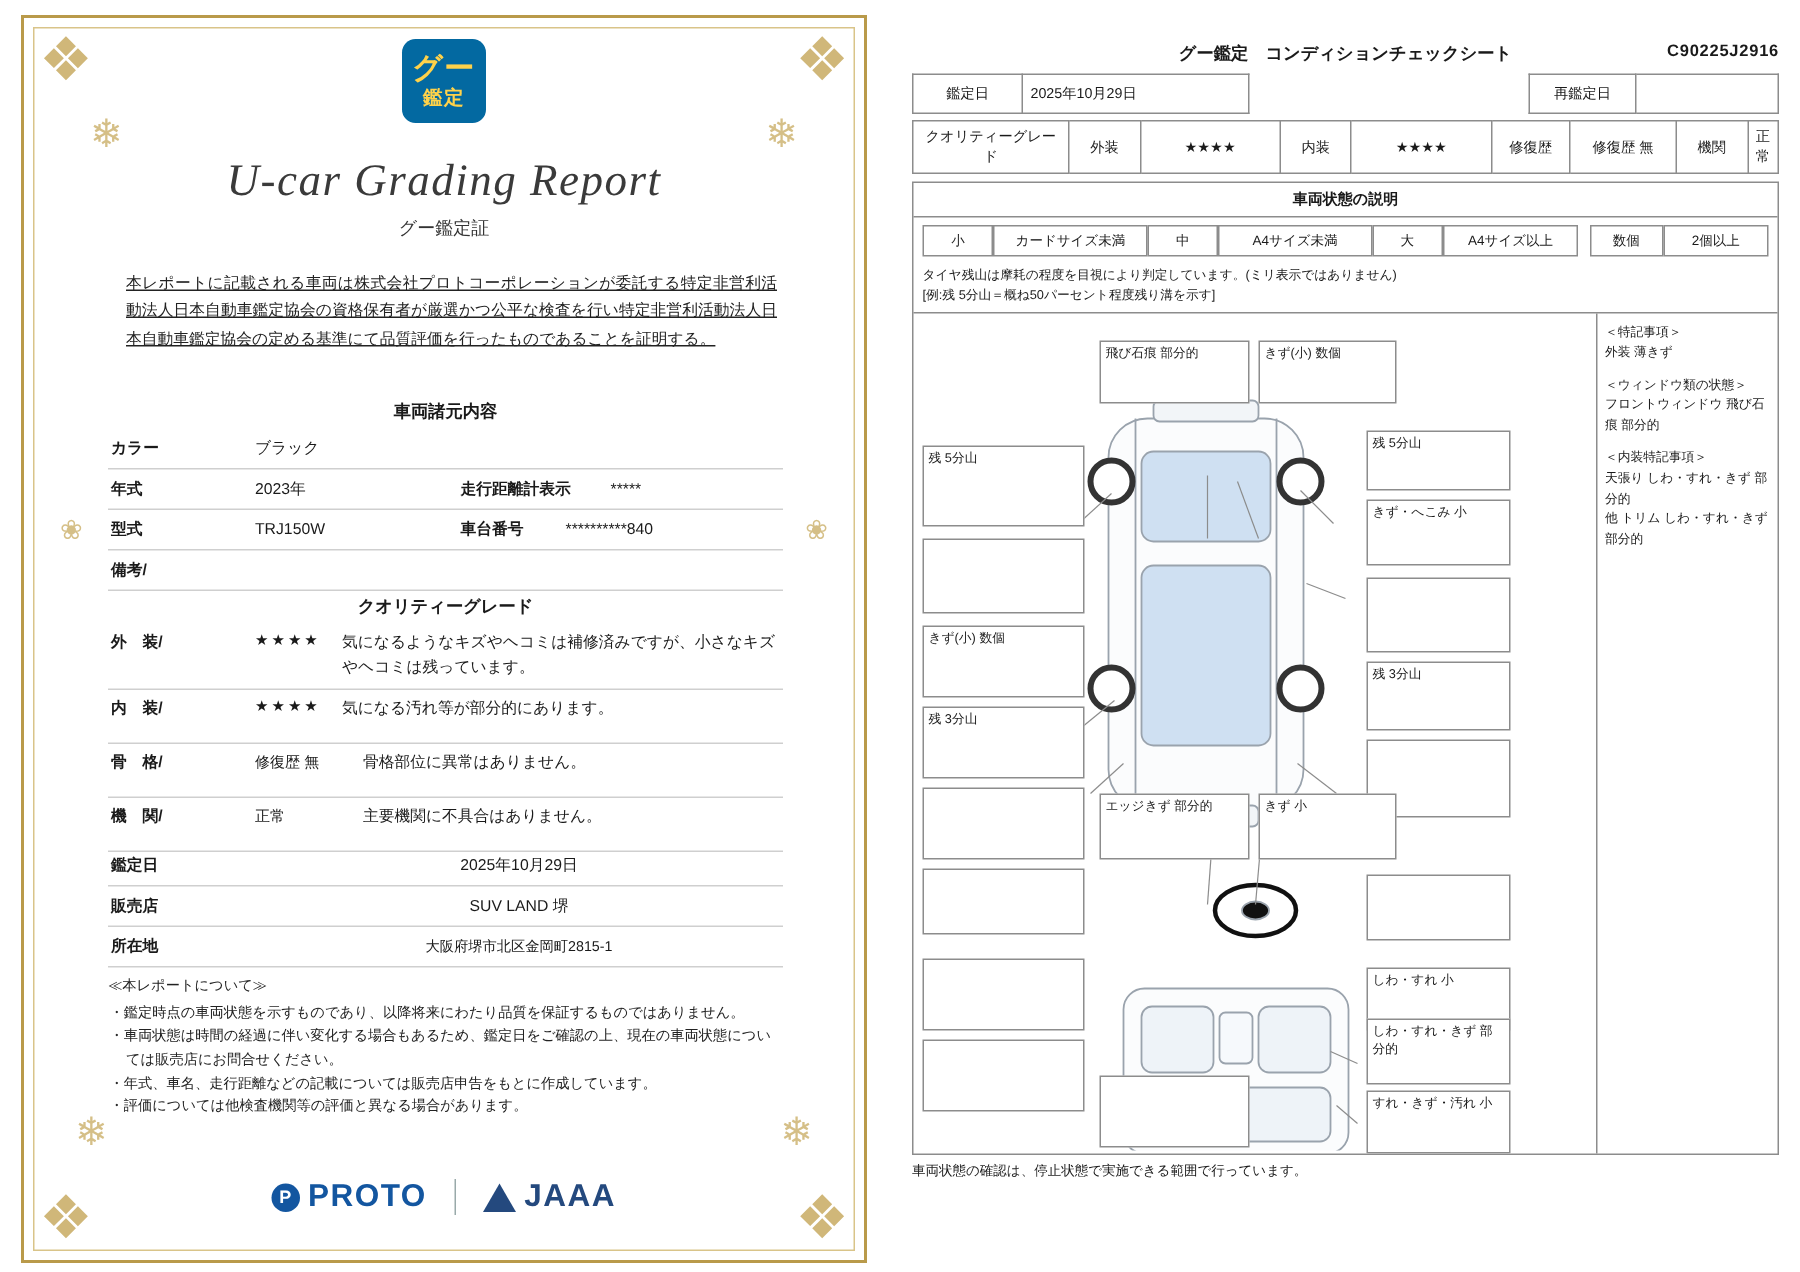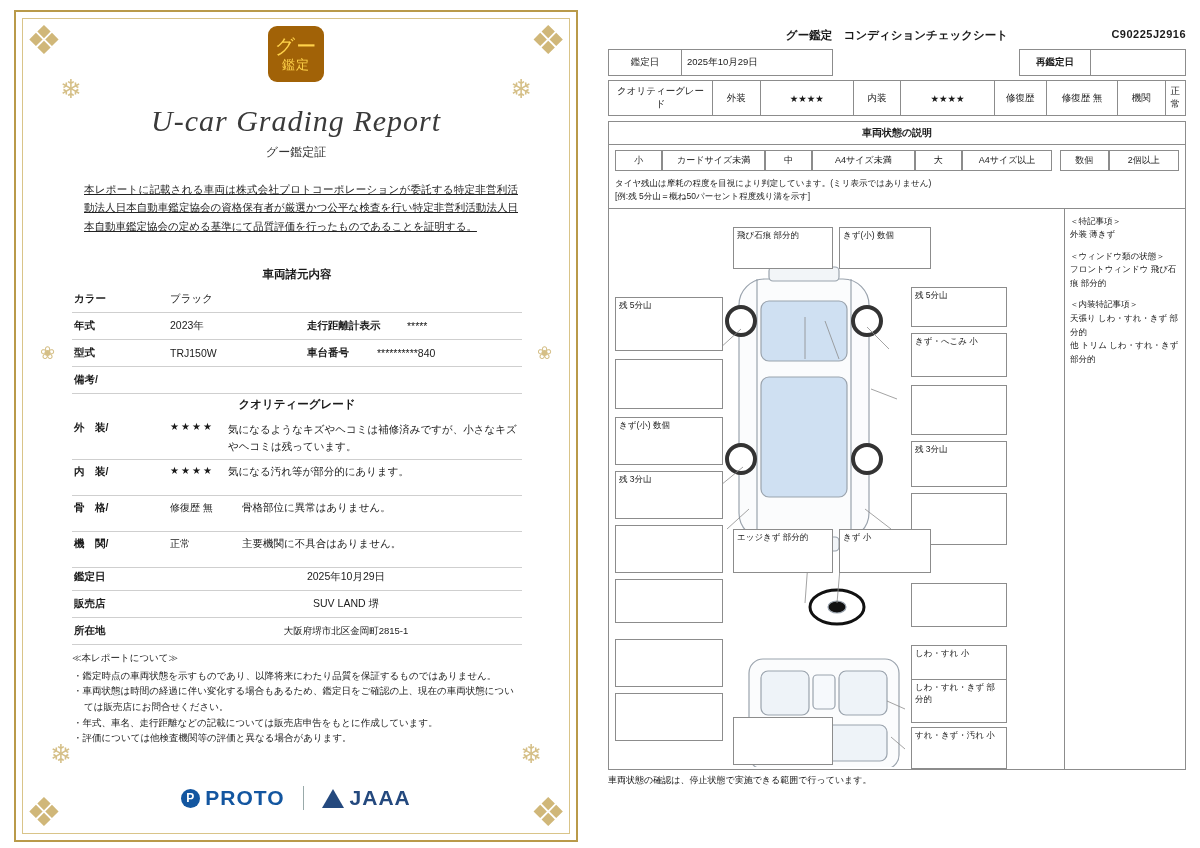--- a/index.html
+++ b/index.html
@@ -10,22 +10,22 @@
   .left{position:absolute;left:14px;top:10px;width:560px;height:828px;border:2px solid #b99a4a;background:#fff;}
   .left-inner{position:absolute;inset:6px;border:1px solid #d9c489;}
   .orn{position:absolute;color:#c8ab62;font-size:40px;line-height:1;opacity:.85;}
   .orn.tl{left:10px;top:8px;}
   .orn.tr{right:10px;top:8px;}
   .orn.bl{left:10px;bottom:8px;}
   .orn.br{right:10px;bottom:8px;}
   .flour{position:absolute;color:#cbb06a;opacity:.8;font-size:26px;}
 
   .logo{position:absolute;left:50%;top:14px;transform:translateX(-50%);width:56px;height:56px;border-radius:9px;
-        background:#a16207;color:#ffd24a;display:flex;flex-direction:column;align-items:center;justify-content:center;
-        font-size:13px;font-weight:normal;letter-spacing:1px;line-height:1.15;}
+        background:#0369a1;color:#ffd24a;display:flex;flex-direction:column;align-items:center;justify-content:center;
+        font-size:13px;font-weight:bold;letter-spacing:1px;line-height:1.15;}
   .logo .g{font-size:20px;}
   .title{position:absolute;left:0;right:0;top:92px;text-align:center;font-family:"Liberation Serif",serif;
          font-style:italic;font-size:30px;color:#3a3a3a;letter-spacing:1px;}
   .subtitle{position:absolute;left:0;right:0;top:132px;text-align:center;font-size:12px;color:#333;}
 
   .intro{position:absolute;left:68px;right:58px;top:168px;font-size:10.5px;line-height:1.75;color:#222;text-align:justify;text-decoration:underline;}
 
   .sec-head{text-align:center;font-size:11.5px;font-weight:bold;padding:5px 0 4px;}
   .tbl{position:absolute;left:56px;right:54px;}
   .row{display:flex;align-items:center;border-bottom:1px solid #cfcfcf;min-height:26px;font-size:10.5px;}
@@ -118,21 +118,21 @@
         <div class="lbl">備考/</div>
         <div class="val"></div>
       </div>
     </div>
 
     <div class="tbl" style="top:380px;">
       <div class="sec-head">クオリティーグレード</div>
       <div class="row" style="min-height:38px;align-items:flex-start;padding-top:5px;">
         <div class="lbl">外　装/</div>
         <div class="stars" style="width:58px;">★★★★</div>
-        <div class="val" style="line-height:1.6;">気になるようなキズやヘコミは補修済みですが、小さなキズやヘコミは残っています。</div>
+        <div class="val" style="line-height:1.6;font-family:Liberation Mono, monospace;">気になるようなキズやヘコミは補修済みですが、小さなキズやヘコミは残っています。</div>
       </div>
       <div class="row" style="min-height:30px;align-items:flex-start;padding-top:5px;">
         <div class="lbl">内　装/</div>
         <div class="stars" style="width:58px;">★★★★</div>
         <div class="val">気になる汚れ等が部分的にあります。</div>
       </div>
       <div class="row" style="min-height:30px;align-items:flex-start;padding-top:5px;">
         <div class="lbl">骨　格/</div>
         <div style="width:72px;font-size:10px;">修復歴 無</div>
         <div class="val">骨格部位に異常はありません。</div>
@@ -187,21 +187,21 @@
       <span>グー鑑定　コンディションチェックシート</span>
       <span class="r-code">C90225J2916</span>
     </div>
 
     <table class="g">
       <tbody>
           <tr>
         <td class="c" style="width:62px;">鑑定日</td>
         <td style="width:140px;">2025年10月29日</td>
         <td style="width:176px;border:none;"></td>
-        <td class="c" style="width:60px;font-weight:bold;">再鑑定日</td>
+        <td class="c" style="width:60px;">再鑑定日</td>
         <td></td>
       </tr>
     </tbody>
       </table>
 
     <table class="g" style="margin-top:4px;">
       <tbody>
           <tr>
         <td class="c" style="width:110px;">クオリティーグレード</td>
         <td class="c" style="width:42px;">外装</td>

